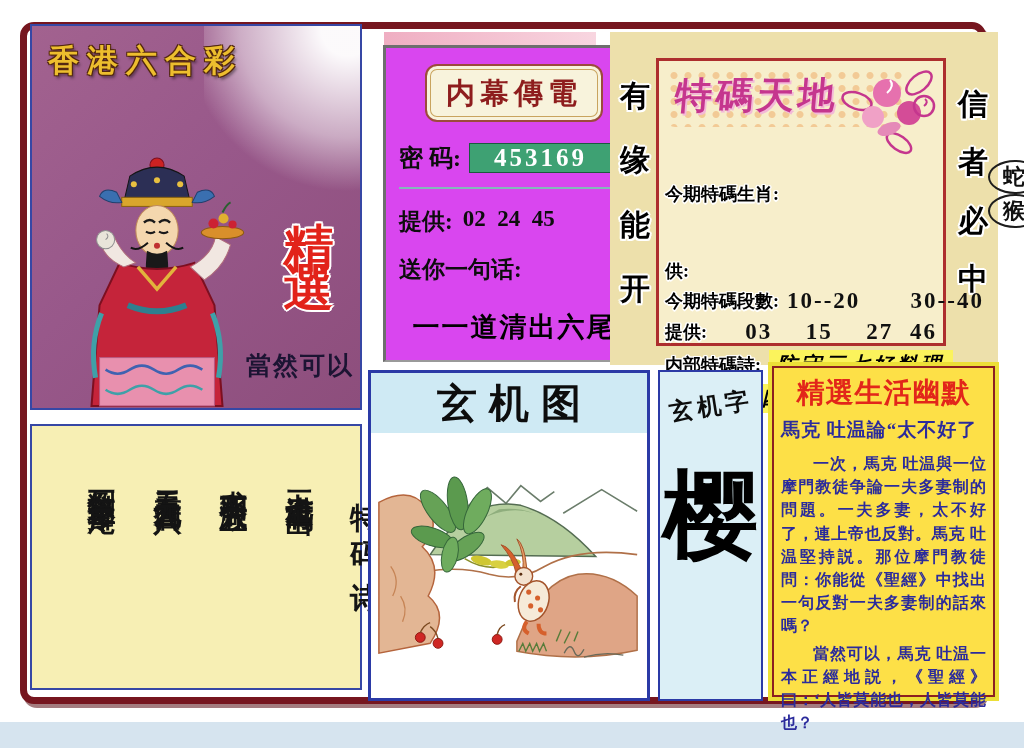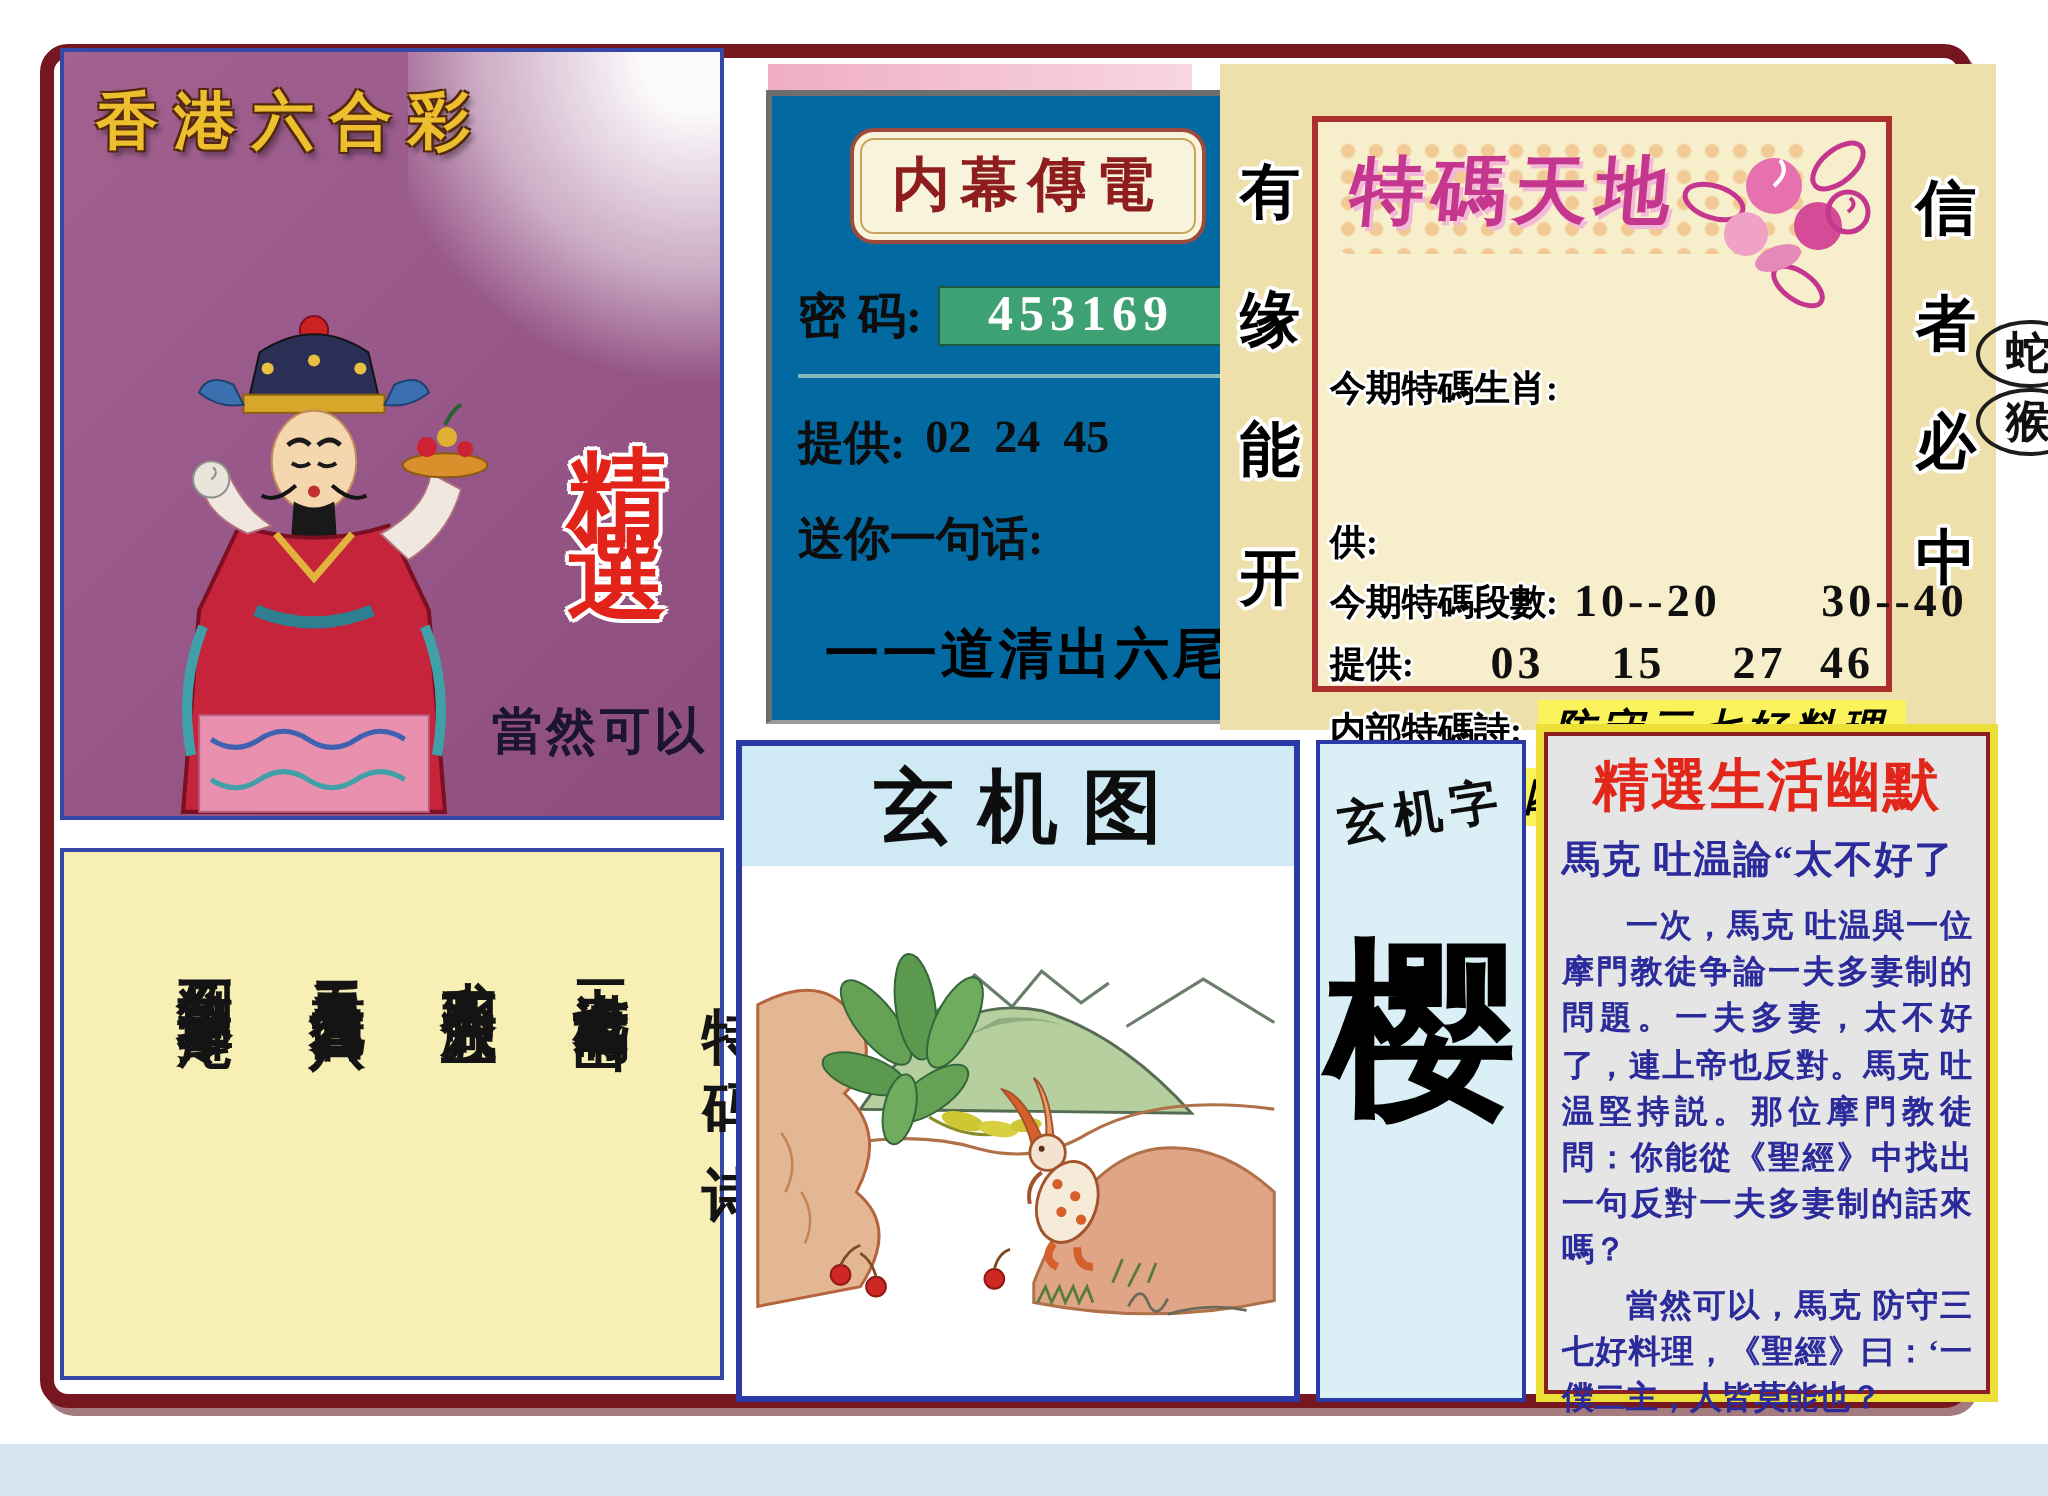--- a/index.html
+++ b/index.html
@@ -32,21 +32,21 @@
   .poem-box { position:absolute; left:30px; top:424px; width:332px; height:266px;
               background:#f7efb4; border:2px solid #3647a5; }
   .poem-flow { writing-mode:vertical-rl; text-orientation:upright; height:100%; padding:18px 22px;
                font-weight:700; color:#141414; }
   .poem-title { font-size:30px; letter-spacing:40px; margin-top:34px; margin-left:26px; }
   .poem-line  { font-size:28px; letter-spacing:3px; margin-top:24px; margin-left:28px; }
 
   
   .pink-band { position:absolute; left:384px; top:32px; width:212px; height:15px;
                background:linear-gradient(90deg,#efaec2,#f8d6e0); }
-  .telegram { position:absolute; left:383px; top:45px; width:261px; height:317px; background:#0369a1;
+  .telegram { position:absolute; left:383px; top:45px; width:261px; height:317px; background:#d946ef;
               border-top:3px solid #6e6e6e; border-left:3px solid #6e6e6e;
               border-right:2px solid #b0b0b0; border-bottom:2px solid #9a9a9a; }
   .telegram-title { margin:16px auto 0; width:178px; height:58px; line-height:54px; text-align:center;
                     background:#f8f3dc; color:#8e1d1d; font-size:29px; font-weight:700; letter-spacing:5px;
                     border:2px solid #9c4a3c; border-radius:12px;
                     box-shadow:inset 0 0 0 3px #f8f3dc, inset 0 0 0 4px #c9a45e; }
   .telegram-body { padding:0 13px; }
   .pw-row { margin-top:20px; display:flex; align-items:center; gap:8px; font-size:24px; font-weight:700;
             color:#0d0d0d; padding-bottom:13px; border-bottom:2px solid #84b8ba; white-space:pre; }
   .badge { background:#3ea173; color:#fff; border:1px solid #1c5a40; padding:0 24px;
@@ -90,21 +90,21 @@
   
   .word-col { position:absolute; left:658px; top:370px; width:105px; height:331px;
               border:2px solid #2b3aa6; background:#dbeff6; text-align:center; }
   .word-title { display:inline-block; margin-top:18px; font-size:24px; font-weight:700; color:#0d0d0d;
                 transform:rotate(-9deg); letter-spacing:4px; white-space:nowrap; }
   .word-big { margin-top:46px; font-size:96px; font-weight:700; color:#000; line-height:1; }
 
   
   .humor { position:absolute; left:768px; top:362px; width:231px; height:339px;
            border:4px solid #ecdf37; background:#fdf9ec; }
-  .humor-inner { border:2px solid #8c2020; height:100%; padding:6px 7px; background:#e5e5e5; }
+  .humor-inner { border:2px solid #8c2020; height:100%; padding:6px 7px; background:#fde047; }
   .humor-title { text-align:center; font-size:28px; font-weight:700; color:#e2261a; letter-spacing:1px; white-space:nowrap; }
   .humor-sub { margin-top:5px; font-size:19px; font-weight:700; color:#2b2b9c; letter-spacing:1px; white-space:nowrap; }
   .humor-p { margin-top:9px; font-size:16px; line-height:1.45; color:#2b2b9c; font-weight:700;
              text-align:justify; text-indent:2em; }
   .humor-p + .humor-p { margin-top:4px; }
 </style>
 </head>
 <body>
 
 <div id="canvas">
@@ -291,17 +291,17 @@
   <div class="word-col">
     <span class="word-title">玄机字</span>
     <div class="word-big">樱</div>
   </div>
 
   <div class="humor">
     <div class="humor-inner">
       <div class="humor-title">精選生活幽默</div>
       <div class="humor-sub">馬克 吐温論“太不好了</div>
       <div class="humor-p">一次，馬克 吐温與一位摩門教徒争論一夫多妻制的問題。一夫多妻，太不好了，連上帝也反對。馬克 吐温堅持説。那位摩門教徒問：你能從《聖經》中找出一句反對一夫多妻制的話來嗎？</div>
-      <div class="humor-p">當然可以，馬克 防守三七好料理，《聖經》曰：‘一僕二主，人皆莫能也？</div>
+      <div class="humor-p">當然可以，馬克 吐温一本正經地説，《聖經》曰：‘人皆莫能也，人皆莫能也？</div>
     </div>
   </div>
 
 </div>
 
 </body></html>

